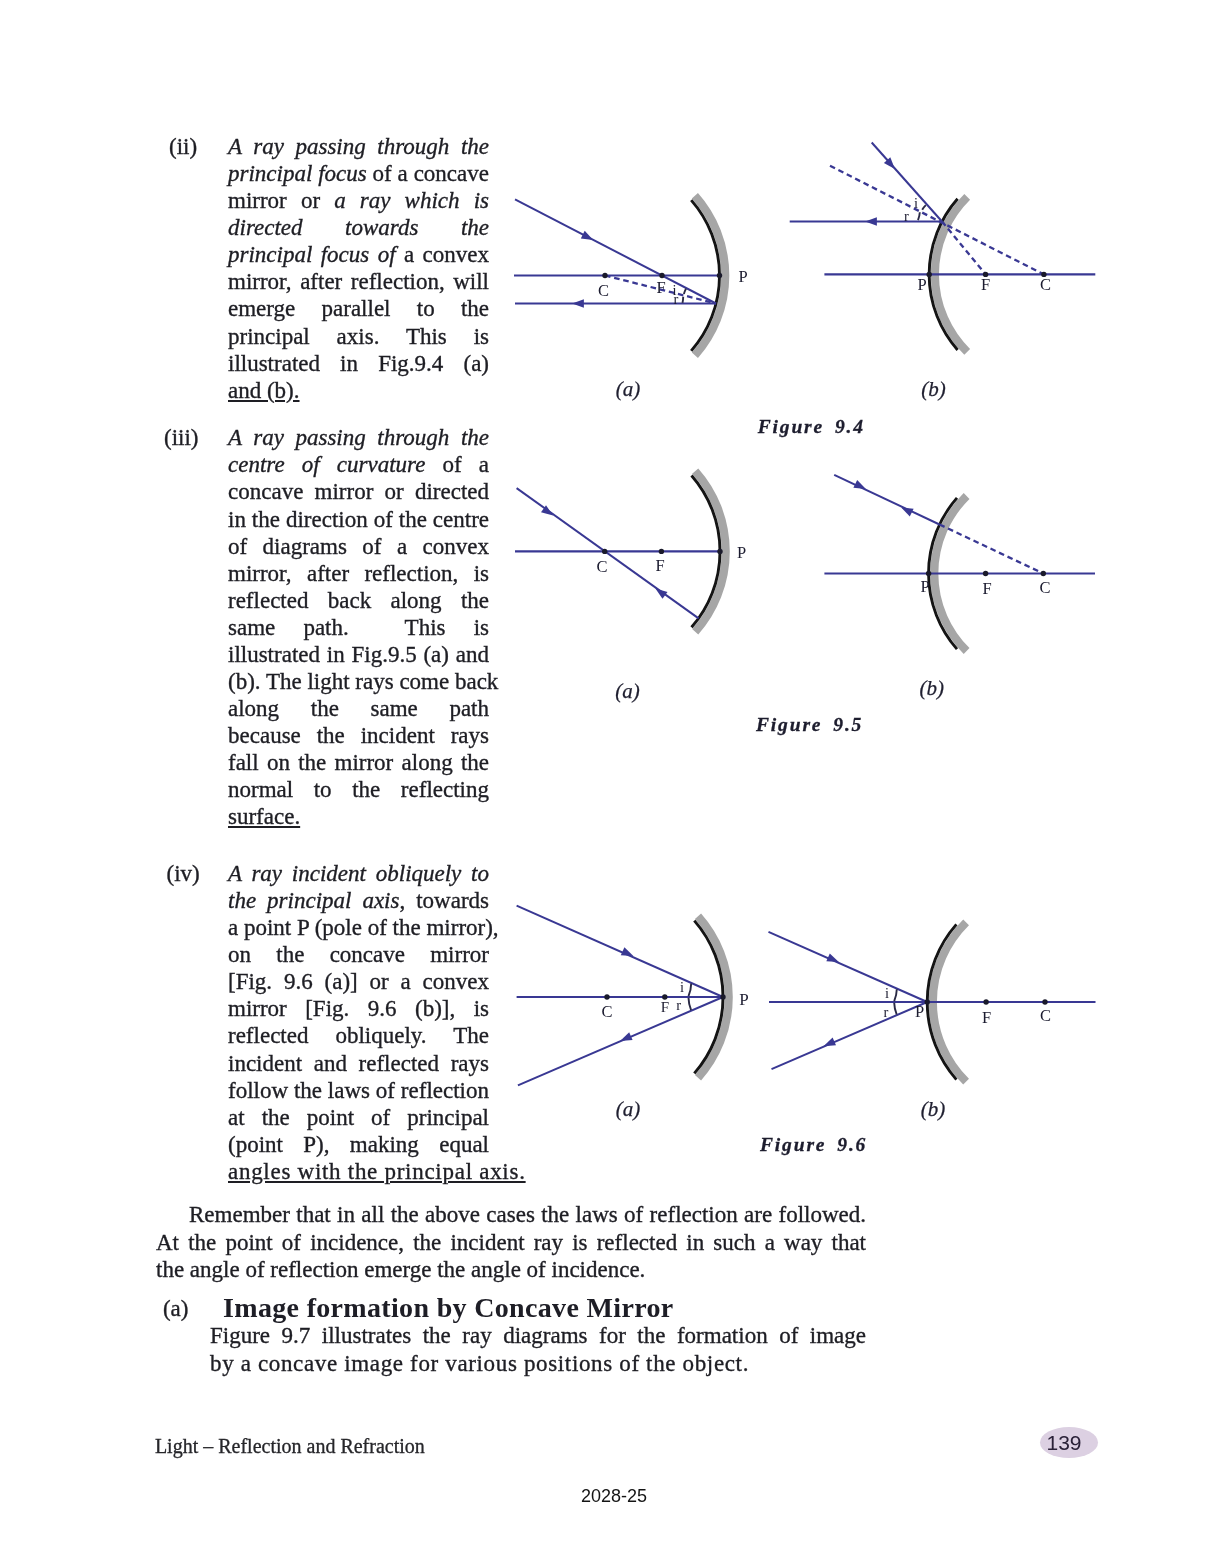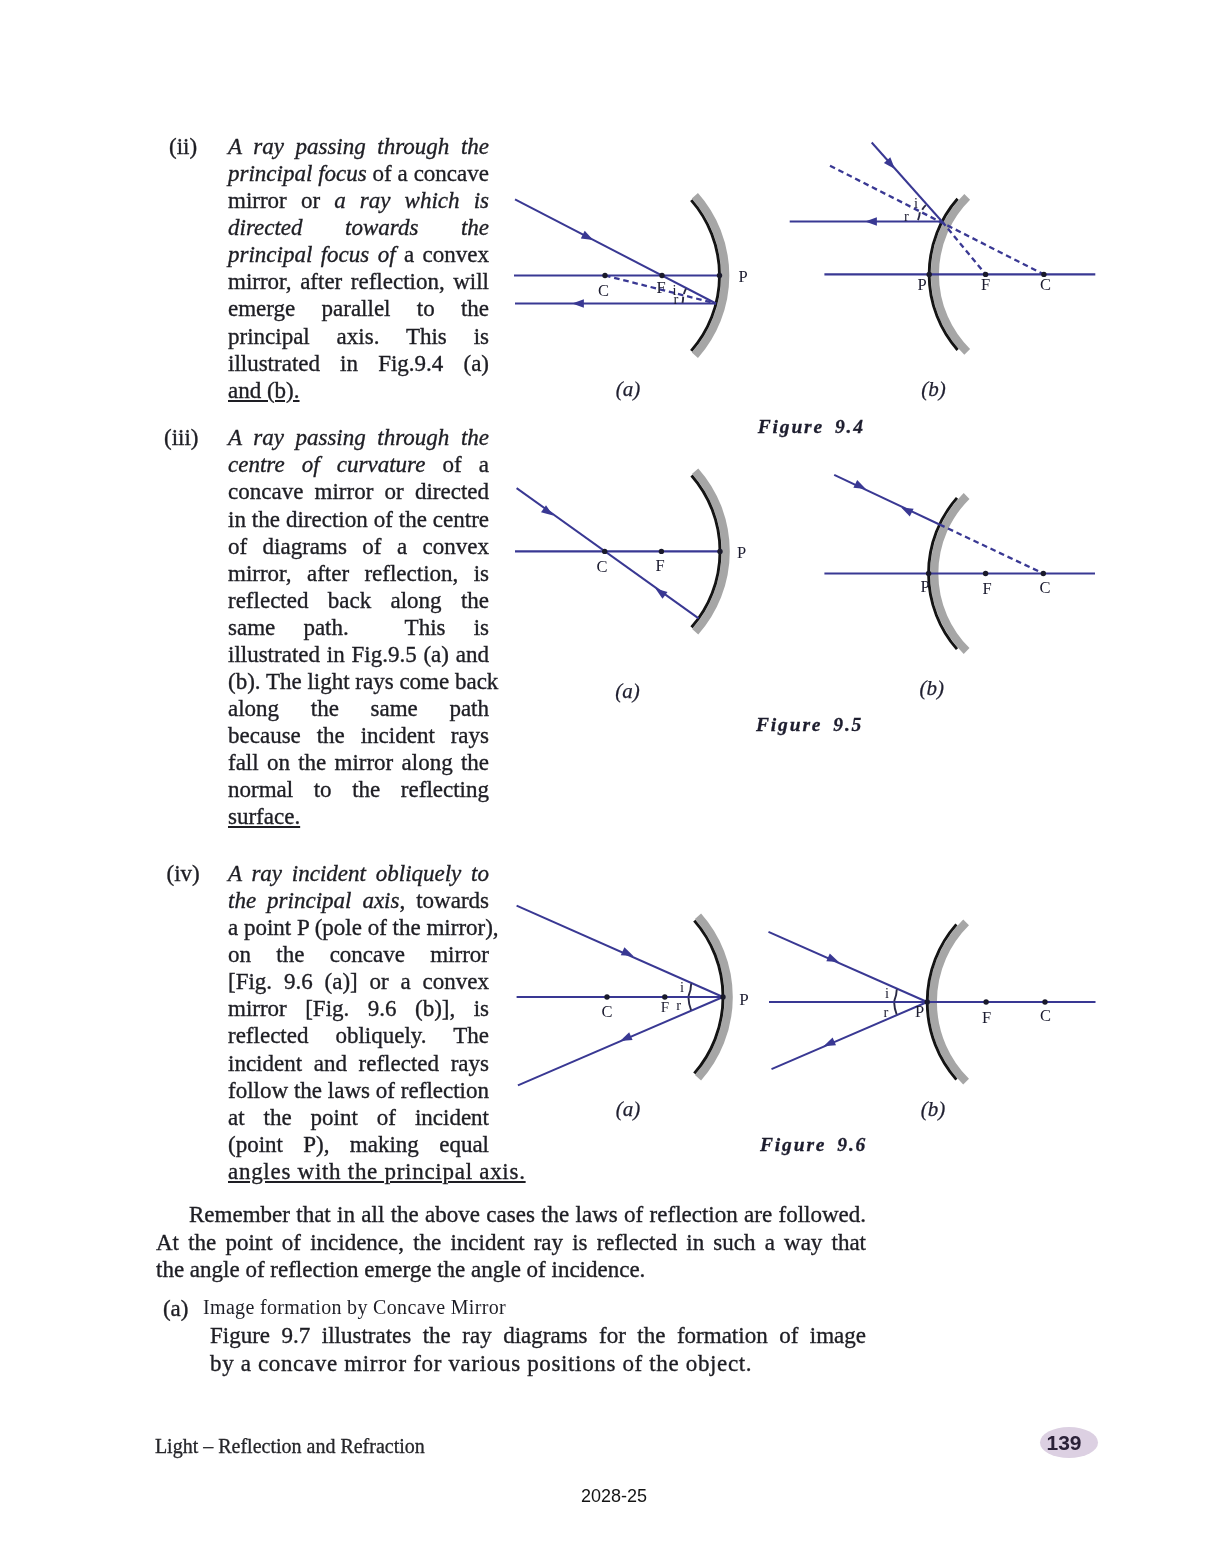--- a/index.html
+++ b/index.html
@@ -148,21 +148,21 @@
 <div class="blk" style="left:211px;top:860.2px">
 <div class="jl"><i>A ray incident obliquely to</i></div>
 <div class="jl"><i>the principal axis</i>, towards</div>
 <div class="jl">a point P (pole of the mirror),</div>
 <div class="jl">on the concave mirror</div>
 <div class="jl">[Fig. 9.6 (a)] or a convex</div>
 <div class="jl">mirror [Fig. 9.6 (b)], is</div>
 <div class="jl">reflected obliquely. The</div>
 <div class="jl">incident and reflected rays</div>
 <div class="jl">follow the laws of reflection</div>
-<div class="jl">at the point of incident</div>
+<div class="jl">at the point of principal</div>
 <div class="jl">(point P), making equal</div>
 <div class="jl last" style="letter-spacing:0.72px">angles with the principal axis.</div>
 </div>
 
 <div class="sub" style="left:628px;top:378.3px">(a)</div>
 <div class="sub" style="left:933.5px;top:378.3px">(b)</div>
 <div class="cap" style="left:757.7px;top:415.8px">Figure <span style="padding-left:4.2px">9.4</span></div>
 
 <div class="sub" style="left:627.6px;top:679.8px">(a)</div>
 <div class="sub" style="left:931.7px;top:677px">(b)</div>
@@ -170,19 +170,19 @@
 
 <div class="sub" style="left:628px;top:1098.3px">(a)</div>
 <div class="sub" style="left:933px;top:1098.3px">(b)</div>
 <div class="cap" style="left:760px;top:1134.2px">Figure <span style="padding-left:4.2px">9.6</span></div>
 
 <div class="abs bl" style="left:156px;top:1201.3px;width:710px;font-size:23px;color:#1e1e24;-webkit-text-stroke:0.35px #1e1e24;height:27.4px;line-height:27.4px;text-indent:33px">Remember that in all the above cases the laws of reflection are followed.</div>
 <div class="abs bl" style="left:156px;top:1228.7px;width:710px;font-size:23px;color:#1e1e24;-webkit-text-stroke:0.35px #1e1e24;height:27.4px;line-height:27.4px">At the point of incidence, the incident ray is reflected in such a way that</div>
 <div class="abs" style="left:156px;top:1256.1px;font-size:23px;color:#1e1e24;-webkit-text-stroke:0.35px #1e1e24;height:27.4px;line-height:27.4px;white-space:nowrap">the angle of reflection emerge the angle of incidence.</div>
 
 <div class="abs" style="left:162.9px;top:1294.8px;font-size:23px;color:#1e1e24;-webkit-text-stroke:0.35px #1e1e24;line-height:27.05px">(a)</div>
-<div class="abs" style="left:203px;top:1293.5px;font-size:20px;font-weight:normal;color:#1e1e26;line-height:27px;letter-spacing:0.33px;white-space:nowrap">Image formation by Concave Mirror</div>
+<div class="abs" style="left:223px;top:1293.5px;font-size:28px;font-weight:bold;color:#1e1e26;line-height:27px;letter-spacing:0.33px;white-space:nowrap">Image formation by Concave Mirror</div>
 <div class="abs bl" style="left:210px;top:1322.1px;width:656px;font-size:23px;color:#1e1e24;-webkit-text-stroke:0.35px #1e1e24;height:27.5px;line-height:27.5px">Figure 9.7 illustrates the ray diagrams for the formation of image</div>
-<div class="abs" style="left:210px;top:1349.6px;font-size:23px;color:#1e1e24;-webkit-text-stroke:0.35px #1e1e24;height:27.5px;line-height:27.5px;letter-spacing:0.65px;white-space:nowrap">by a concave mirror for various positions of the object.</div>
+<div class="abs" style="left:210px;top:1349.6px;font-size:23px;color:#1e1e24;-webkit-text-stroke:0.35px #1e1e24;height:27.5px;line-height:27.5px;letter-spacing:0.65px;white-space:nowrap">by a concave image for various positions of the object.</div>
 
 <div class="abs" style="left:154.9px;top:1434.8px;font-size:20px;color:#26262a;line-height:1.107em;-webkit-text-stroke:0.3px #26262a">Light – Reflection and Refraction</div>
 <div class="abs" style="left:1040px;top:1427px;width:58px;height:31px;background:#dcd0e2;border-radius:50%"></div>
-<div class="abs" style="left:1035px;top:1427px;width:58px;height:31px;line-height:31px;text-align:center;font-family:'Liberation Sans',sans-serif;font-weight:bold;font-size:21px;color:#2a2138">139</div>
+<div class="abs" style="left:1035px;top:1427px;width:58px;height:31px;line-height:31px;text-align:center;font-family:'Liberation Sans',sans-serif;font-weight:normal;font-size:21px;color:#2a2138">139</div>
 <div class="abs" style="left:581px;top:1487.2px;font-family:'Liberation Sans',sans-serif;font-size:18px;line-height:1.088em;color:#141414">2028-25</div>
 </body></html>

